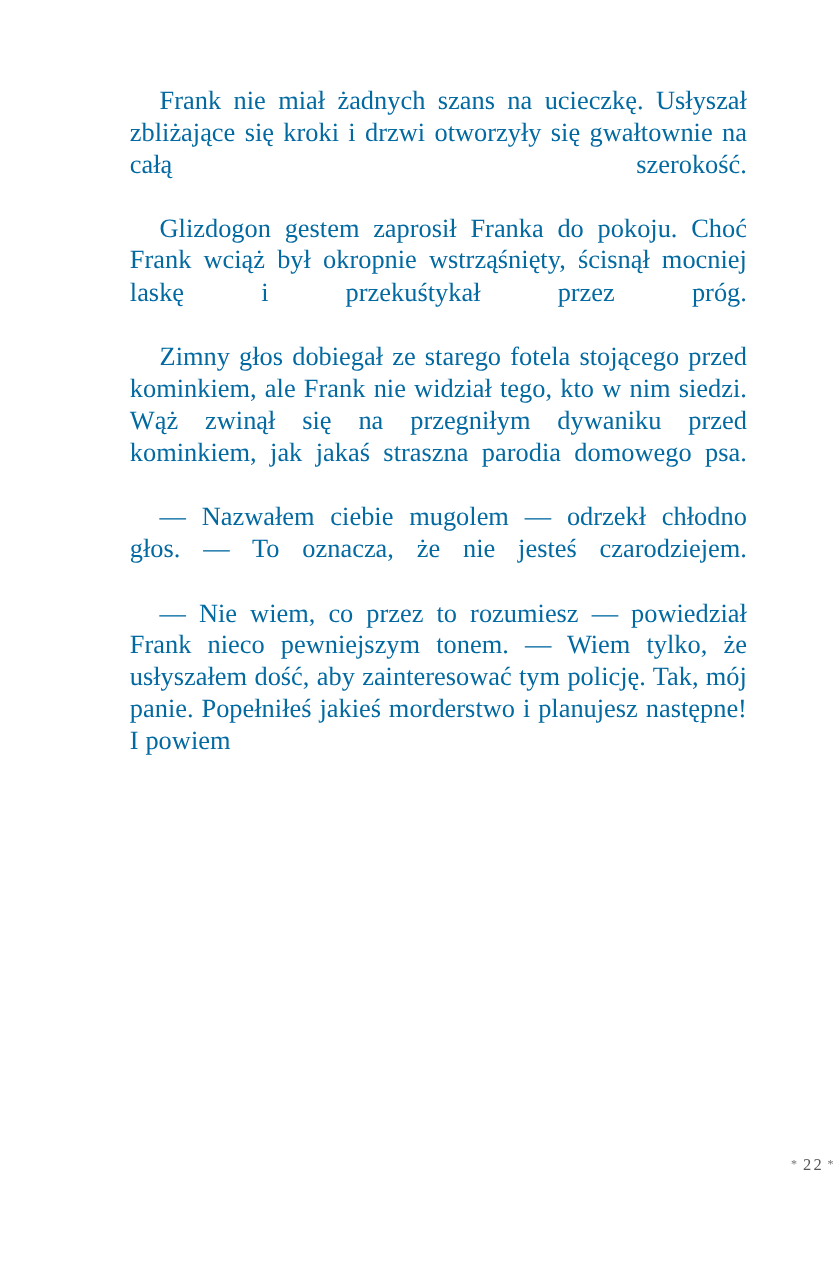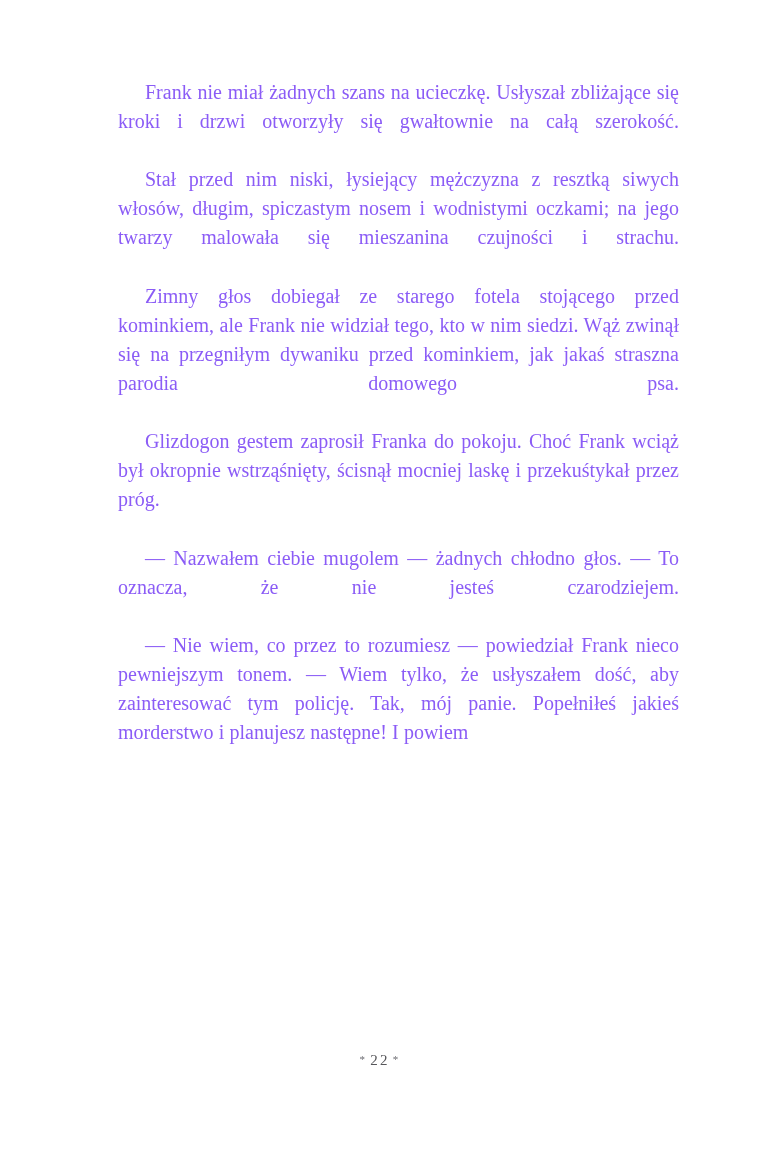--- a/index.html
+++ b/index.html
@@ -24,45 +24,45 @@
   }
   .text-block {
     position: absolute;
     left: 118px;
     top: 78px;
     width: 561px;
   }
   p.para {
     margin: 0;
     padding: 0;
-    font-size: 20px;
+    font-size: 24px;
     line-height: 29.1px;
     text-align: justify;
     text-justify: inter-word;
     text-indent: 27px;
-    color: #8b5cf6;
+    color: #0369a1;
     -webkit-font-smoothing: antialiased;
     hyphens: none;
     word-spacing: 0.2px;
   }
   
   p.para::after {
     content: "";
     display: inline-block;
     width: 100%;
   }
   p.para.lastfull::after {
     content: none;
   }
   .folio {
     position: absolute;
     left: 0;
     top: 1052px;
     width: 760px;
-    text-align: center;
+    text-align: right;
     font-size: 15px;
     letter-spacing: 2.2px;
     color: #56565a;
     font-family: "Liberation Serif", "DejaVu Serif", serif;
   }
   .folio .star {
     font-size: 11px;
     vertical-align: 2px;
     color: #6a6a70;
   }
@@ -70,24 +70,23 @@
     padding: 0 3px;
   }
 </style>
 </head>
 <body>
 
 <div class="page">
 
   <div class="text-block">
     <p class="para">Frank nie miał żadnych szans na ucieczkę. Usłyszał zbliżające się kroki i drzwi otworzyły się gwałtownie na całą szerokość.</p>
-    <p class="para">Stał przed nim niski, łysiejący mężczyzna z resztką siwych włosów, długim, spiczastym nosem i wodnistymi oczkami; na jego twarzy malowała się mieszanina czujności i strachu.</p>
+    <p class="para">Glizdogon gestem zaprosił Franka do pokoju. Choć Frank wciąż był okropnie wstrząśnięty, ścisnął mocniej laskę i przekuśtykał przez próg.</p>
     <p class="para">Zimny głos dobiegał ze starego fotela stojącego przed kominkiem, ale Frank nie widział tego, kto w nim siedzi. Wąż zwinął się na przegniłym dywaniku przed kominkiem, jak jakaś straszna parodia domowego psa.</p>
-    <p class="para">Glizdogon gestem zaprosił Franka do pokoju. Choć Frank wciąż był okropnie wstrząśnięty, ścisnął mocniej laskę i przekuśtykał przez próg.</p>
-    <p class="para">— Nazwałem ciebie mugolem — żadnych chłodno głos. — To oznacza, że nie jesteś czarodziejem.</p>
+    <p class="para">— Nazwałem ciebie mugolem — odrzekł chłodno głos. — To oznacza, że nie jesteś czarodziejem.</p>
     <p class="para lastfull">— Nie wiem, co przez to rozumiesz — powiedział Frank nieco pewniejszym tonem. — Wiem tylko, że usłyszałem dość, aby zainteresować tym policję. Tak, mój panie. Popełniłeś jakieś morderstwo i planujesz następne! I powiem</p>
   </div>
 
   <div class="folio">
     <span class="star">*</span><span class="num">22</span><span class="star">*</span>
   </div>
 
 </div>
 
 </body></html>

